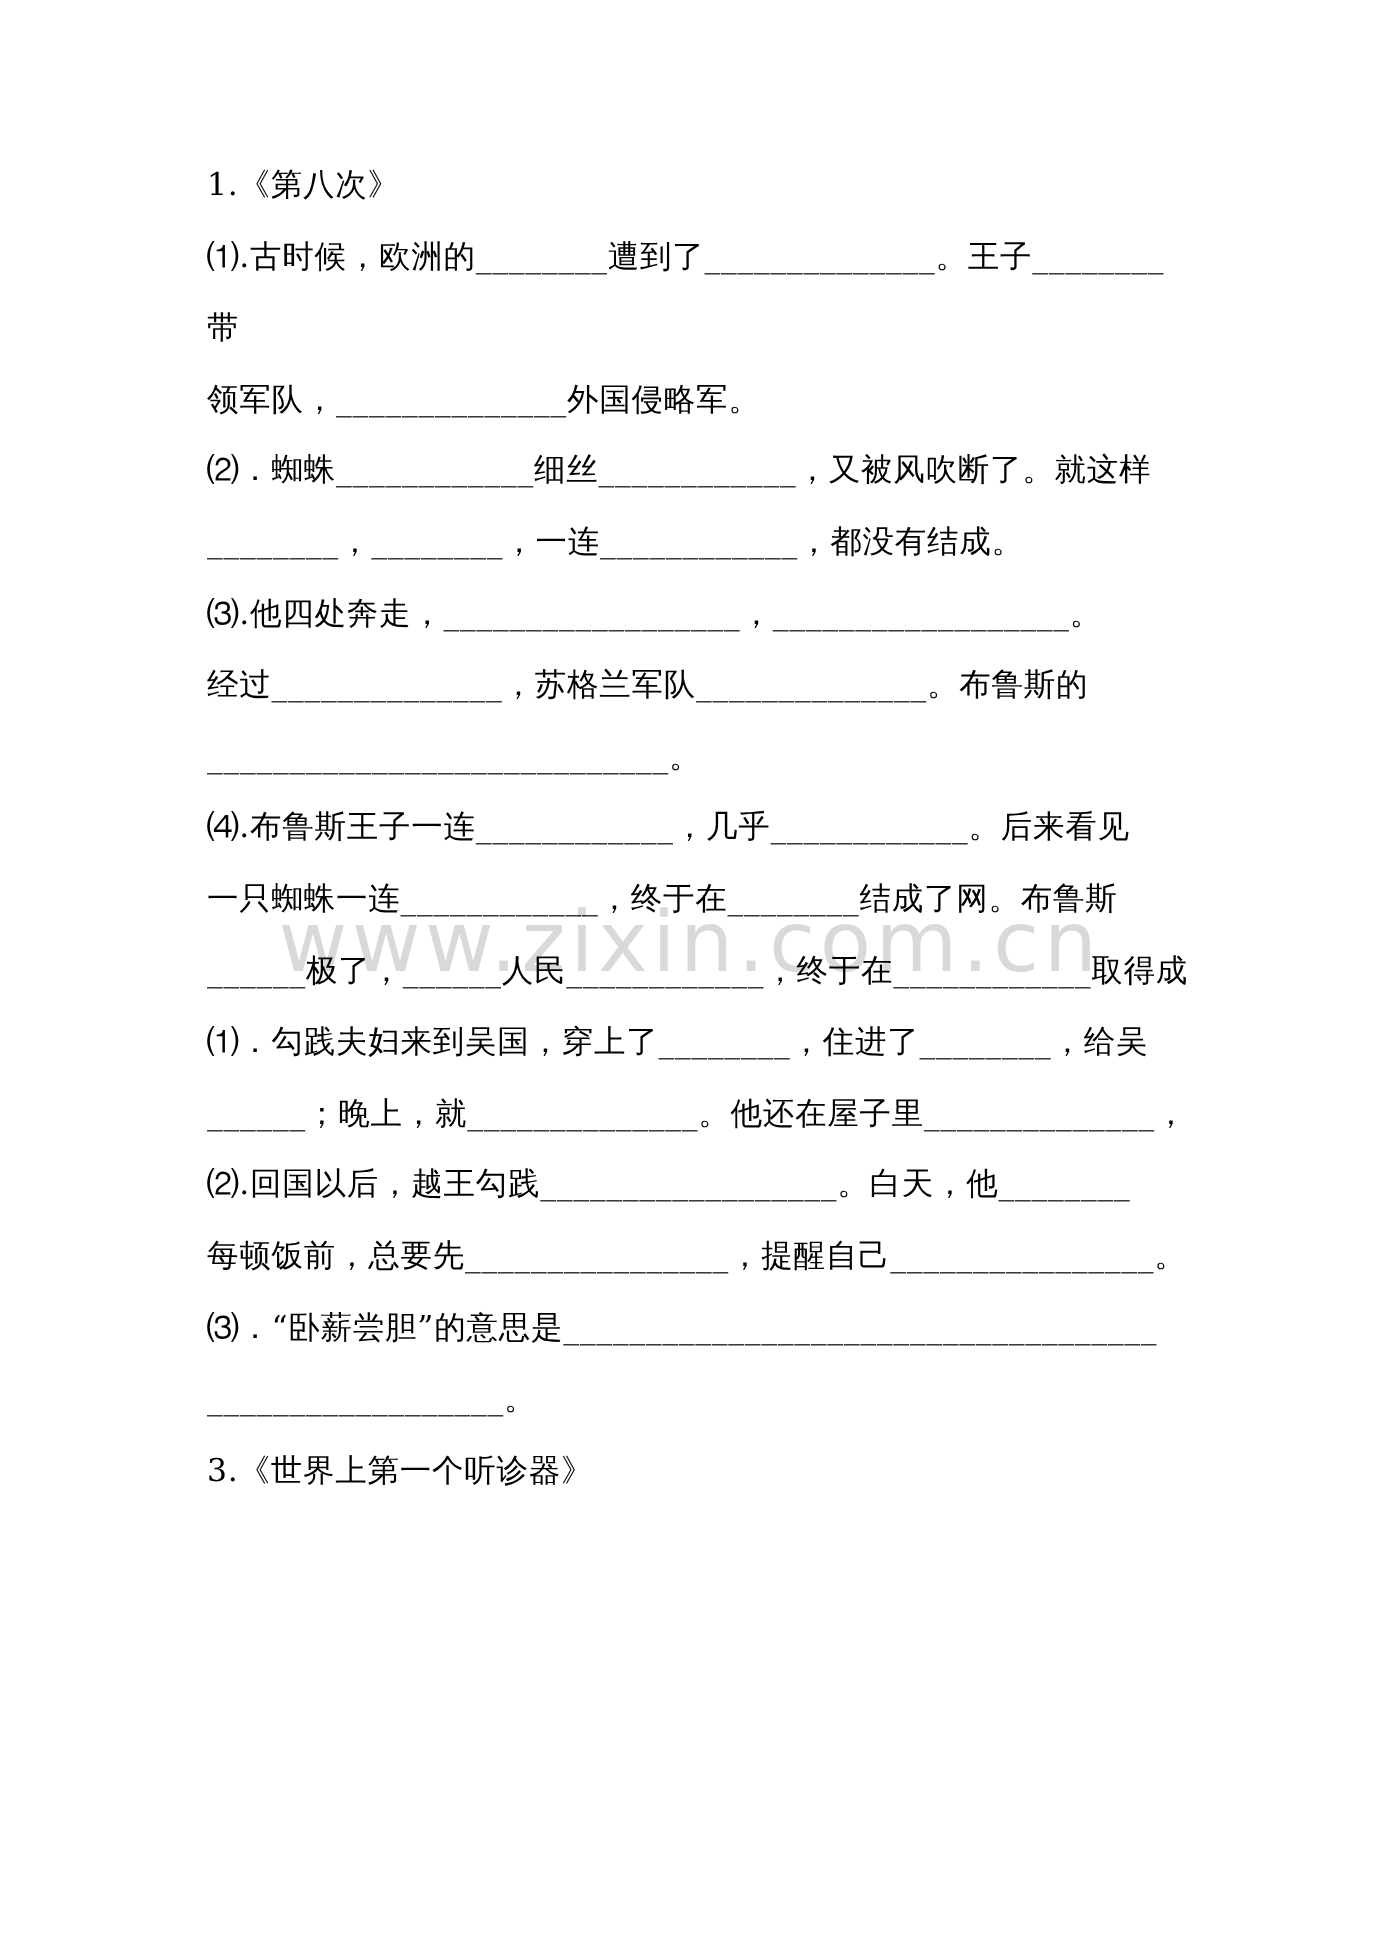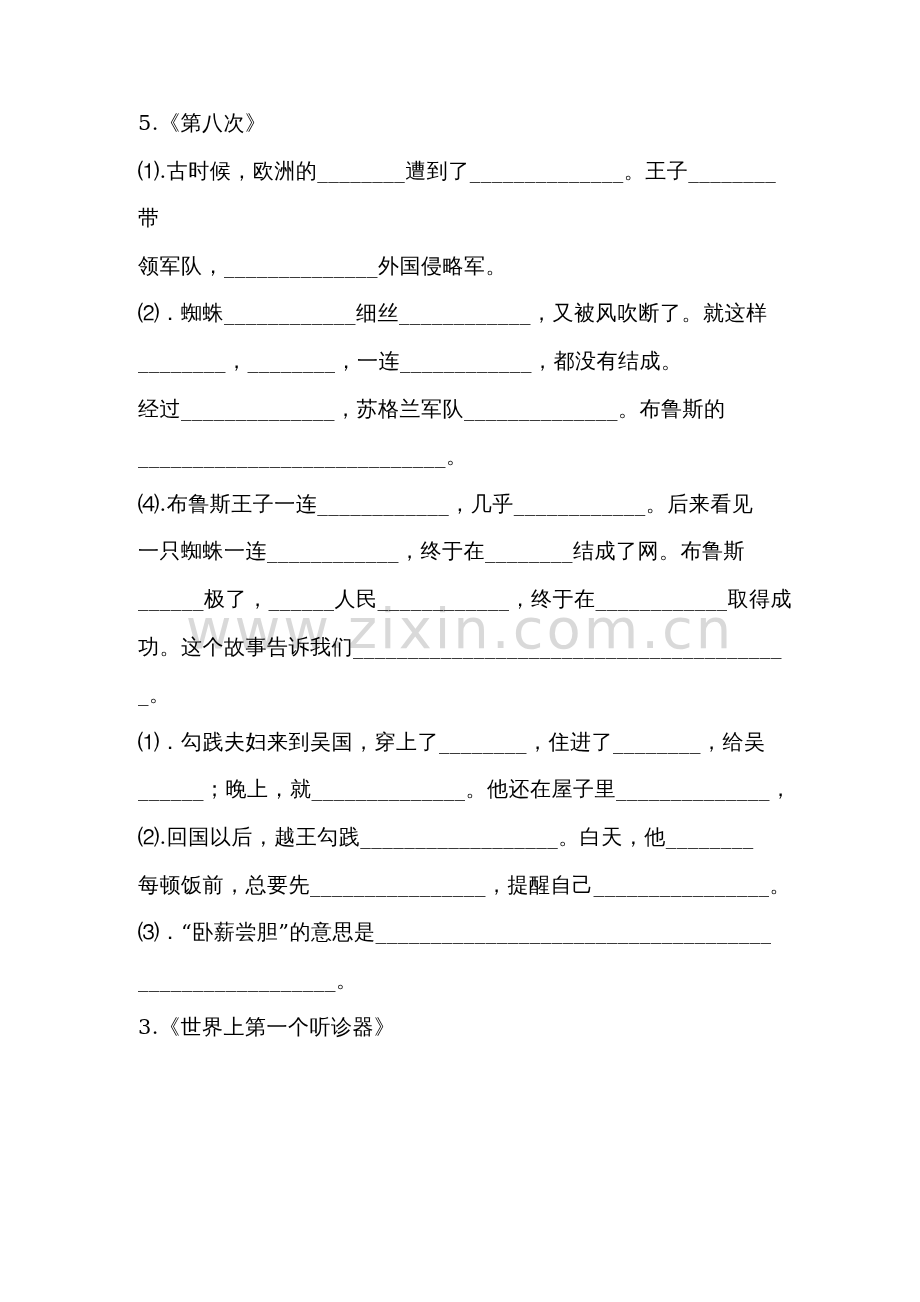--- a/index.html
+++ b/index.html
@@ -51,31 +51,31 @@
 </style>
 </head>
 <body>
 
 <div class="page">
 
   <div class="watermark">www.zixin.com.cn</div>
 
   <div class="content">
 
-    <p class="line">5.《第八次》</p>
+    <p class="line">1.《第八次》</p>
     <p class="line">⑴.古时候，欧洲的________遭到了______________。王子________带</p>
     <p class="line">领军队，______________外国侵略军。</p>
     <p class="line">⑵．蜘蛛____________细丝____________，又被风吹断了。就这样</p>
     <p class="line">________，________，一连____________，都没有结成。</p>
+    <p class="line">⑶.他四处奔走，__________________，__________________。</p>
     <p class="line">经过______________，苏格兰军队______________。布鲁斯的</p>
     <p class="line">____________________________。</p>
     <p class="line">⑷.布鲁斯王子一连____________，几乎____________。后来看见</p>
     <p class="line">一只蜘蛛一连____________，终于在________结成了网。布鲁斯</p>
     <p class="line">______极了，______人民____________，终于在____________取得成</p>
-    <p class="line">功。这个故事告诉我们________________________________________。</p>
 
     <p class="line">⑴．勾践夫妇来到吴国，穿上了________，住进了________，给吴</p>
     <p class="line">______；晚上，就______________。他还在屋子里______________，</p>
     <p class="line">⑵.回国以后，越王勾践__________________。白天，他________</p>
     <p class="line">每顿饭前，总要先________________，提醒自己________________。</p>
     <p class="line">⑶．“卧薪尝胆”的意思是____________________________________</p>
     <p class="line">__________________。</p>
 
     <p class="line">3.《世界上第一个听诊器》</p>
 

